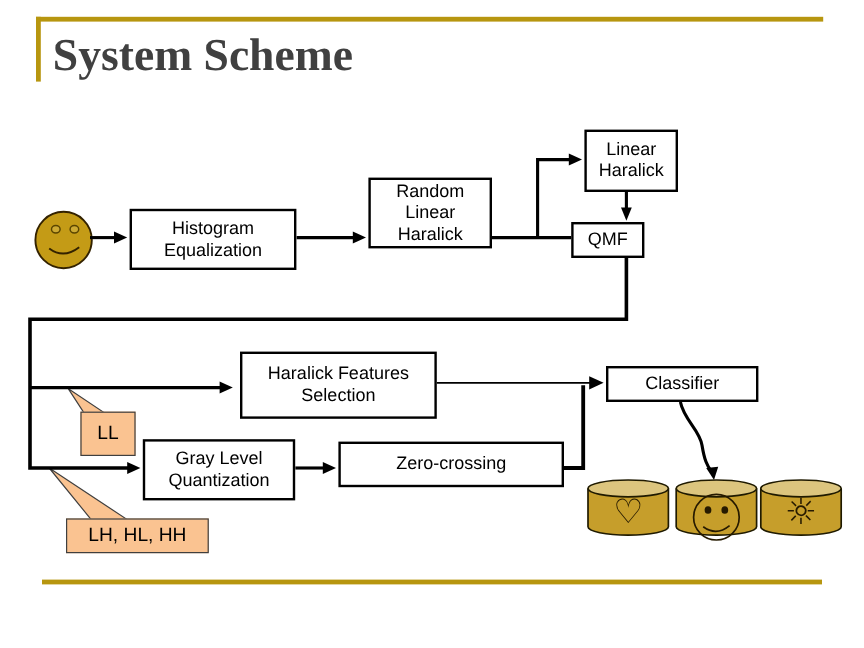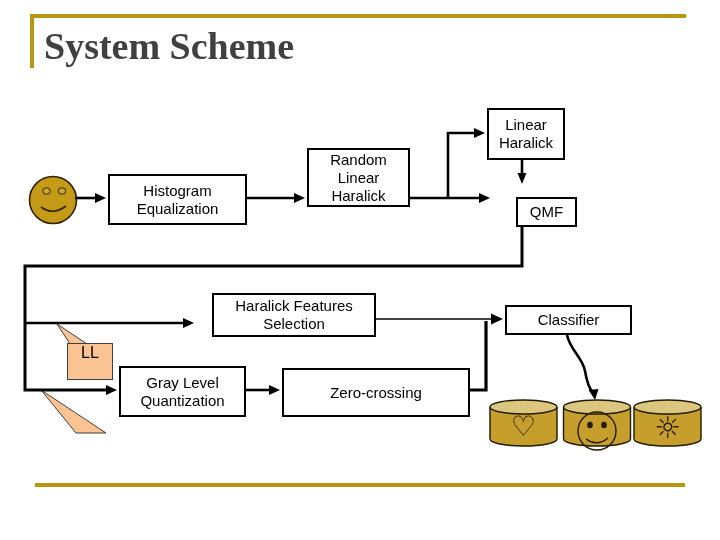--- a/index.html
+++ b/index.html
@@ -15,21 +15,21 @@
     font-family:"Liberation Serif",serif;font-size:38px;line-height:1.05;
     color:#404040;white-space:nowrap;font-weight:bold;
   }
   .node{
     position:absolute;background:#ffffff;border:2px solid #000;
     display:flex;align-items:center;justify-content:center;text-align:center;
     font-size:15px;line-height:1.2;color:#000;box-sizing:border-box;
   }
   .callout{
     position:absolute;background:#FAC391;border:1px solid #3f3f3f;
-    display:flex;justify-content:center;text-align:center;
+    display:flex;align-items:center;justify-content:center;text-align:center;
     font-size:16px;color:#000;box-sizing:border-box;
   }
   .db-glyph{
     position:absolute;color:#261a00;text-align:center;
     font-family:"DejaVu Sans",sans-serif;
   }
   svg.layer{position:absolute;left:0;top:0;}
 </style>
 </head>
 <body>
@@ -107,40 +107,43 @@
   </div>
 
   <div class="node" style="left:307px;top:148px;width:103px;height:59px;">
     <div><span>Random</span><br><span>Linear</span><br><span>Haralick</span></div>
   </div>
 
   <div class="node" style="left:487px;top:108px;width:78px;height:52px;align-items:center;">
     <div><span>Linear</span><br><span>Haralick</span></div>
   </div>
 
-  <div class="node" style="left:516px;top:185px;width:61px;height:30px;margin-top:12px;">
+  <div class="node" style="left:476px;top:185px;width:61px;height:30px;">
     <span>QMF</span>
   </div>
 
-  <div class="node" style="left:212px;top:293px;width:164px;height:44px;">
+  <div class="node" style="left:200px;top:293px;width:164px;height:56px;">
     <div><span>Haralick Features</span><br><span>Selection</span></div>
   </div>
 
   <div class="node" style="left:119px;top:366px;width:127px;height:51px;">
     <div><span>Gray Level</span><br><span>Quantization</span></div>
   </div>
 
   <div class="node" style="left:505px;top:305px;width:127px;height:30px;">
     <span>Classifier</span>
   </div>
 
-  <div class="node" style="left:282px;top:368px;width:188px;height:49px;">
+  <div class="node" style="left:282px;top:368px;width:188px;height:38px;">
     <div><span>Zero-crossing</span><br></div>
   </div>
 
   <div class="callout" style="left:67px;top:343px;width:46px;height:37px;">
     <span>LL</span>
+  </div>
+  <div class="callout" style="left:55px;top:432px;width:119px;height:29px;">
+    <span>LH, HL, HH</span>
   </div>
 
   <div class="db-glyph" style="left:508px;top:411px;width:31px;font-size:28px;line-height:32px;">♡</div>
   <div class="db-glyph" style="left:652px;top:412px;width:31px;font-size:30px;line-height:32px;">☼</div>
 
 </div>
 
 </body></html>

